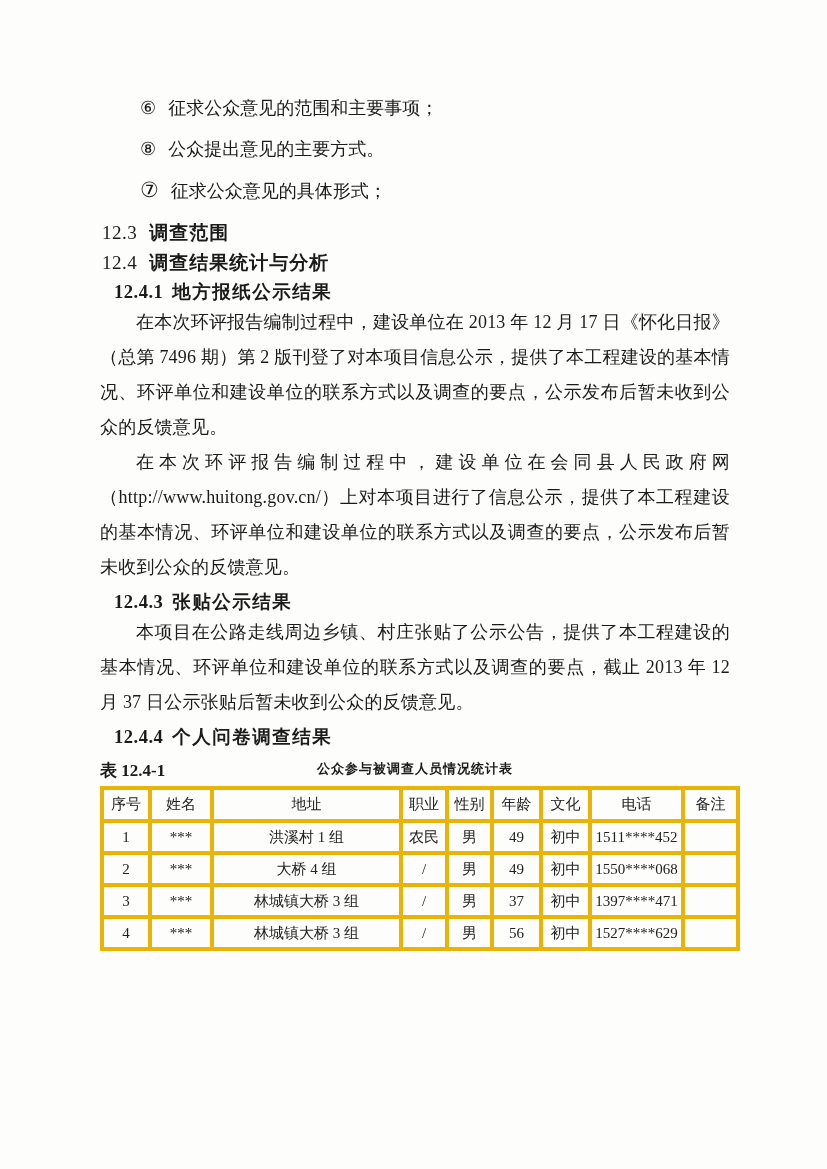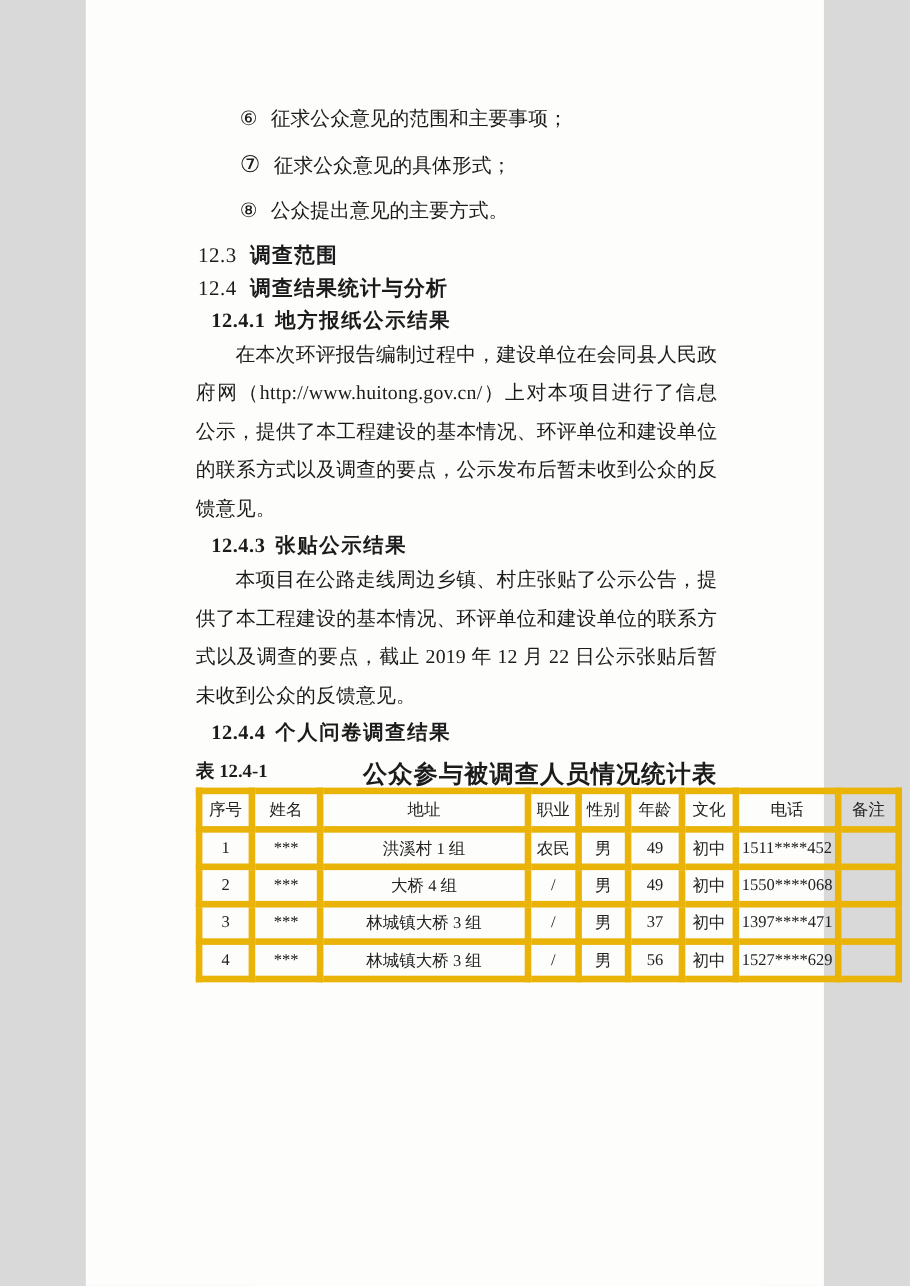--- a/index.html
+++ b/index.html
@@ -1,18 +1,18 @@
 <!DOCTYPE html>
 <html><head>
 <meta charset="utf-8">
 <style>
   html,body{margin:0;padding:0;background:#d9d9d9;}
   .page{
     position:relative;
-    width:671px;height:1169px;
+    width:827px;height:1169px;
     margin:0 auto;
     background:#fdfdfc;
     box-sizing:border-box;
     padding:96px 97px 0 100px;
     font-family:"Liberation Serif","DejaVu Serif",serif;
     color:#1b1b1b;
   }
   
   .bullets{list-style:none;margin:0;padding:0 0 0 40px;}
   .bullet-item{font-size:18px;line-height:24px;margin-bottom:17px;white-space:nowrap;}
@@ -21,68 +21,69 @@
   
   .h2{margin:5px 0 0 2px;font-size:19px;line-height:25px;}
   .h2 .num{margin-right:12px;letter-spacing:0.5px;}
   .h2 .title{font-family:"Liberation Sans","DejaVu Sans",sans-serif;font-weight:bold;letter-spacing:1px;margin-top:36px;}
   
   .h3{margin:5px 0 0 14px;font-size:18.5px;line-height:25px;letter-spacing:1.5px;font-weight:bold;}
   .h3 .num{letter-spacing:0.5px;margin-right:9px;}
   
   .para{margin:0;font-size:18px;line-height:35px;text-align:justify;text-indent:2em;letter-spacing:0.2px;}
   
-  .table-caption{position:relative;margin:9px 0 3px;text-align:right;height:24px;}
+  .table-caption{position:relative;margin:9px 0 3px;text-align:center;height:24px;}
   .t-label{position:absolute;left:0;top:0;font-weight:bold;font-size:17px;}
-  .t-title{font-family:"Liberation Sans","DejaVu Sans",sans-serif;font-weight:bold;font-size:22px;letter-spacing:1px;}
+  .t-title{font-family:"Liberation Sans","DejaVu Sans",sans-serif;font-weight:bold;font-size:13px;letter-spacing:1px;}
   
   table.survey{width:636px;border-collapse:collapse;table-layout:fixed;font-size:15px;color:#222;}
   table.survey th,table.survey td{
-    border:6px solid #eab308;
+    border:4px solid #eab308;
     text-align:center;vertical-align:middle;
     padding:0;font-weight:normal;overflow:hidden;white-space:nowrap;
   }
   table.survey th{height:29px;}
   table.survey td{height:28px;}
 </style>
 </head>
 <body>
 
 <div class="page">
 
   <ul class="bullets">
     <li class="bullet-item">
       <span class="marker">⑥</span><span>征求公众意见的范围和主要事项；</span>
     </li>
     <li class="bullet-item">
-      <span class="marker big">⑦</span><span>征求公众意见的具体形式；</span>
+      <span class="marker">⑧</span><span>公众提出意见的主要方式。</span>
     </li>
     <li class="bullet-item">
-      <span class="marker">⑧</span><span>公众提出意见的主要方式。</span>
+      <span class="marker big">⑦</span><span>征求公众意见的具体形式；</span>
     </li>
   </ul>
 
   <div class="h2">
     <span class="num">12.3</span><span class="title">调查范围</span>
   </div>
 
   <div class="h2">
     <span class="num">12.4</span><span class="title">调查结果统计与分析</span>
   </div>
 
   <div class="h3">
     <span class="num">12.4.1</span><span>地方报纸公示结果</span>
   </div>
+  <p class="para">在本次环评报告编制过程中，建设单位在 2013 年 12 月 17 日《怀化日报》（总第 7496 期）第 2 版刊登了对本项目信息公示，提供了本工程建设的基本情况、环评单位和建设单位的联系方式以及调查的要点，公示发布后暂未收到公众的反馈意见。</p>
 
   <p class="para">在本次环评报告编制过程中，建设单位在会同县人民政府网（http://www.huitong.gov.cn/）上对本项目进行了信息公示，提供了本工程建设的基本情况、环评单位和建设单位的联系方式以及调查的要点，公示发布后暂未收到公众的反馈意见。</p>
 
   <div class="h3">
     <span class="num">12.4.3</span><span>张贴公示结果</span>
   </div>
-  <p class="para">本项目在公路走线周边乡镇、村庄张贴了公示公告，提供了本工程建设的基本情况、环评单位和建设单位的联系方式以及调查的要点，截止 2019 年 12 月 22 日公示张贴后暂未收到公众的反馈意见。</p>
+  <p class="para">本项目在公路走线周边乡镇、村庄张贴了公示公告，提供了本工程建设的基本情况、环评单位和建设单位的联系方式以及调查的要点，截止 2013 年 12 月 37 日公示张贴后暂未收到公众的反馈意见。</p>
 
   <div class="h3">
     <span class="num">12.4.4</span><span>个人问卷调查结果</span>
   </div>
 
   <div class="table-caption">
     <span class="t-label">表 12.4-1</span>
     <span class="t-title">公众参与被调查人员情况统计表</span>
   </div>
 

